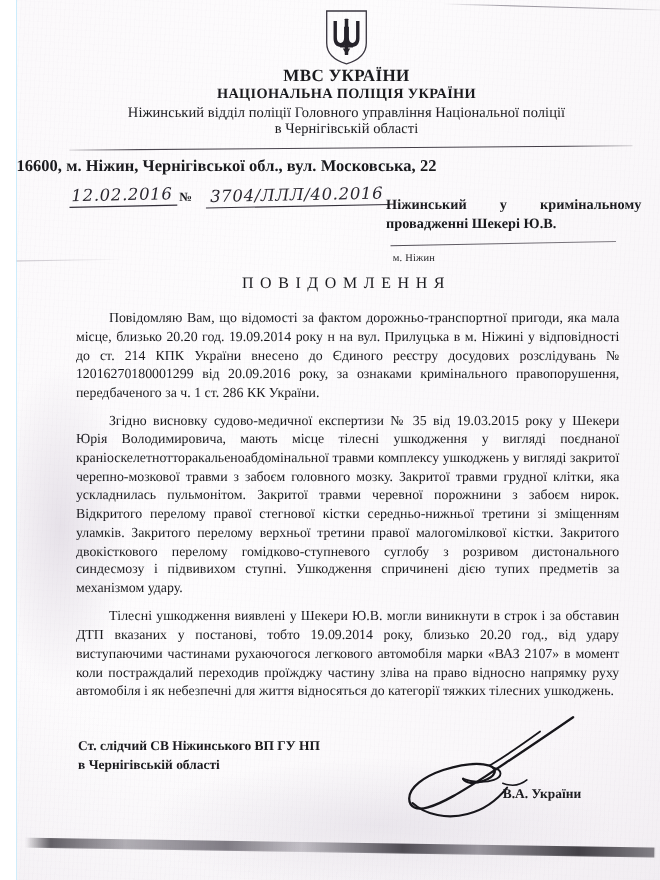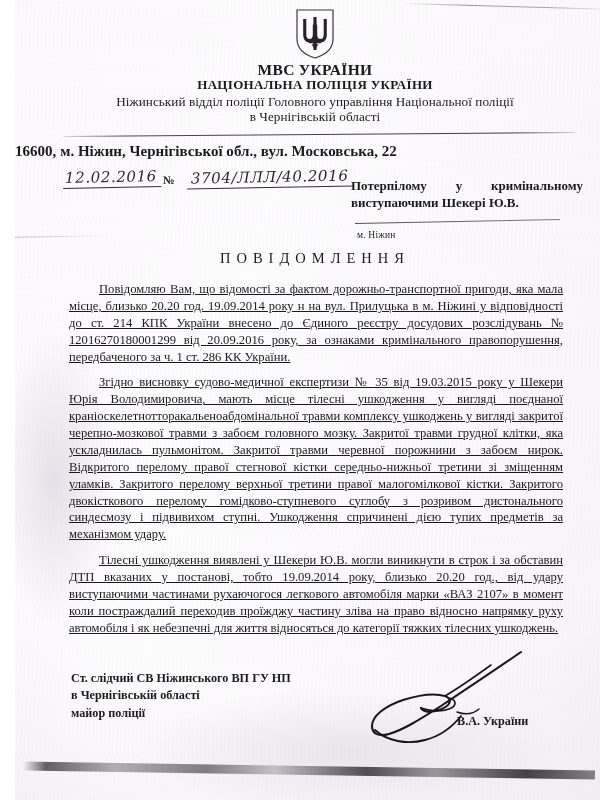--- a/index.html
+++ b/index.html
@@ -197,21 +197,20 @@
   .body-block {
     margin: 14px 52px 0 54px;
     font-size: 12.6px;
     line-height: 1.34;
     text-align: justify;
     text-justify: inter-word;
   }
   .body-block p {
     margin: 0 0 9px 0;
     text-indent: 30px;
-    text-decoration: underline;
   }
 
   
   .sig-block {
     position: absolute;
     left: 56px; top: 670px;
     font-size: 12.2px;
     font-weight: 700;
     line-height: 1.42;
   }
@@ -302,36 +301,35 @@
 
     <div class="rule"></div>
     <div class="address">16600, м. Ніжин, Чернігівської обл., вул. Московська, 22</div>
 
     <div class="ref-row">
       <span class="hw ref-date">12.02.2016</span>
       <span class="ref-no-label">№</span>
       <span class="hw ref-no">3704/ЛЛЛ/40.2016</span>
     </div>
 
-    <div class="addressee">Потерпілому у кримінальному виступаючими Шекері Ю.В.</div>
+    <div class="addressee">Ніжинський у кримінальному провадженні Шекері Ю.В.</div>
     <div class="place-rule"></div>
     <div class="place">м. Ніжин</div>
 
     <div class="doc-title">ПОВІДОМЛЕННЯ</div>
 
     <div class="body-block">
       <p>Повідомляю Вам, що відомості  за фактом дорожньо-транспортної пригоди, яка мала місце, близько 20.20 год. 19.09.2014 року н на вул. Прилуцька в м. Ніжині у відповідності до ст. 214 КПК України  внесено до Єдиного реєстру досудових розслідувань № 12016270180001299  від 20.09.2016 року, за ознаками кримінального правопорушення, передбаченого за ч. 1 ст. 286 КК України.</p>
       <p>Згідно висновку судово-медичної експертизи  № 35 від 19.03.2015 року у Шекери Юрія Володимировича,  мають місце тілесні ушкодження у вигляді поєднаної  краніоскелетнотторакальеноабдомінальної  травми  комплексу ушкоджень у вигляді закритої черепно-мозкової травми з забоєм головного мозку. Закритої травми грудної клітки, яка ускладнилась пульмонітом. Закритої травми черевної порожнини з забоєм нирок. Відкритого перелому  правої стегнової кістки середньо-нижньої третини зі зміщенням уламків. Закритого перелому  верхньої  третини  правої  малогомілкової  кістки.  Закритого двокісткового  перелому  гомідково-ступневого  суглобу  з  розривом дистонального синдесмозу і підвивихом ступні. Ушкодження спричинені дією тупих предметів  за механізмом удару.</p>
       <p>Тілесні ушкодження виявлені  у Шекери Ю.В.  могли виникнути в строк і за обставин ДТП вказаних у постанові, тобто 19.09.2014 року, близько 20.20 год., від удару виступаючими  частинами рухаючогося легкового автомобіля марки «ВАЗ 2107» в момент коли постраждалий переходив  проїжджу частину зліва на право відносно напрямку руху автомобіля і як небезпечні для життя відносяться до  категорії тяжких тілесних ушкоджень.</p>
     </div>
 
     <div class="sig-block">
       <div>Ст. слідчий СВ Ніжинського ВП ГУ НП</div>
       <div>в Чернігівській області</div>
-      <div>майор поліції</div>
     </div>
 
     <svg class="signature-mark" viewBox="0 0 190 100" aria-hidden="true">
       <g fill="none" stroke="#17161b" stroke-linecap="round" stroke-linejoin="round">
         <path d="M176 4 C150 22 120 42 96 58 C74 72 58 82 44 86 C34 89 27 86 27 78 C27 68 40 58 58 52 C74 47 90 45 100 48 C108 51 106 58 94 62 C86 65 78 64 76 60" stroke-width="2.1"></path>
         <path d="M100 48 C112 41 128 30 146 17" stroke-width="1.6"></path>
         <path d="M76 60 C84 63 96 64 104 61 C112 58 112 52 104 50" stroke-width="1.7"></path>
         <path d="M30 82 C42 93 62 97 80 92 C96 88 108 78 116 68" stroke-width="1.9"></path>
         <path d="M112 64 C120 67 128 66 134 61" stroke-width="1.4"></path>
       </g>

